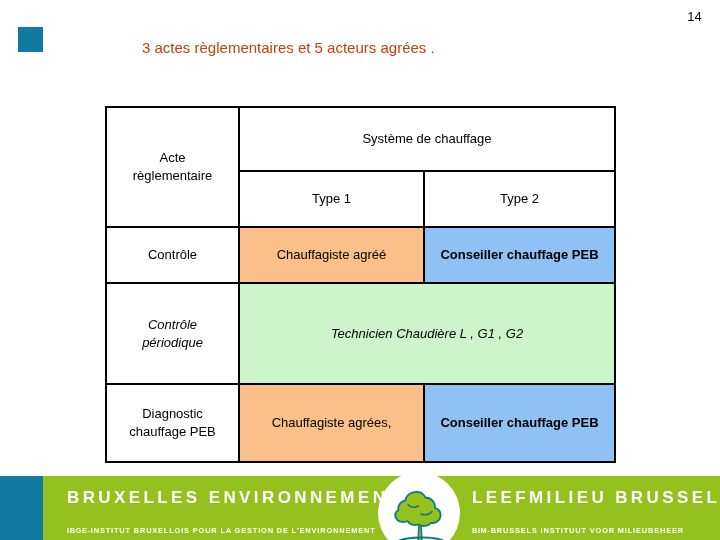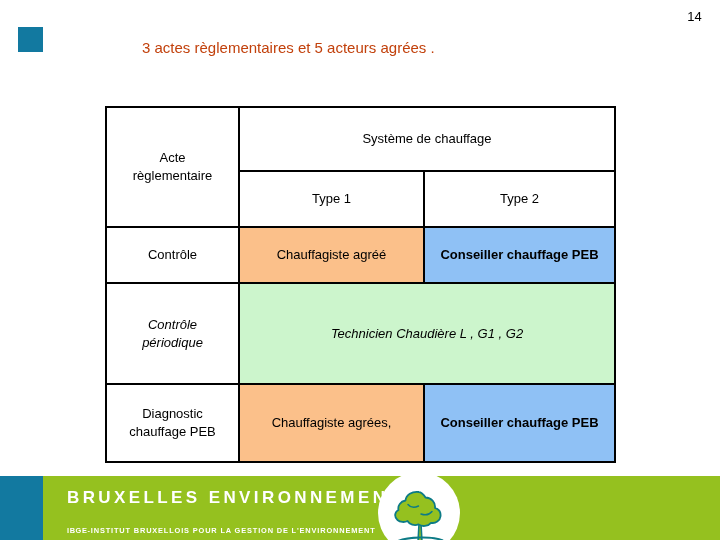--- a/index.html
+++ b/index.html
@@ -233,13 +233,17 @@
                  c 0.5 -4 -2 -7.2 -5.5 -8.4
                  c 0.6 -5.6 -3.8 -10.2 -9.5 -10.4
                  c -1.8 -3.4 -5.2 -5.4 -6.5 -5.5 Z" fill="#95c11f" stroke="#0d7b86" stroke-width="1.8" stroke-linejoin="round"></path>
         <path d="M40.5 32 c -4 2 -8 1.5 -10.5 -1.5" fill="none" stroke="#0d7b86" stroke-width="1.5" stroke-linecap="round"></path>
         <path d="M43 40 c 4 1.5 8.5 0.5 11 -2.5" fill="none" stroke="#0d7b86" stroke-width="1.5" stroke-linecap="round"></path>
         <path d="M20 67 c 10 -4 34 -5 45 -0.5" fill="none" stroke="#0d7b86" stroke-width="2"></path>
       </g>
     </svg>
   </div>
 
+  <div class="brand brand-right">
+    <div class="brand-main">LEEFMILIEU BRUSSEL</div>
+    <div class="brand-sub"><span class="acronym">BIM</span><span>-BRUSSELS INSTITUUT VOOR MILIEUBEHEER</span></div>
+  </div>
 </div>
 
 </body></html>

